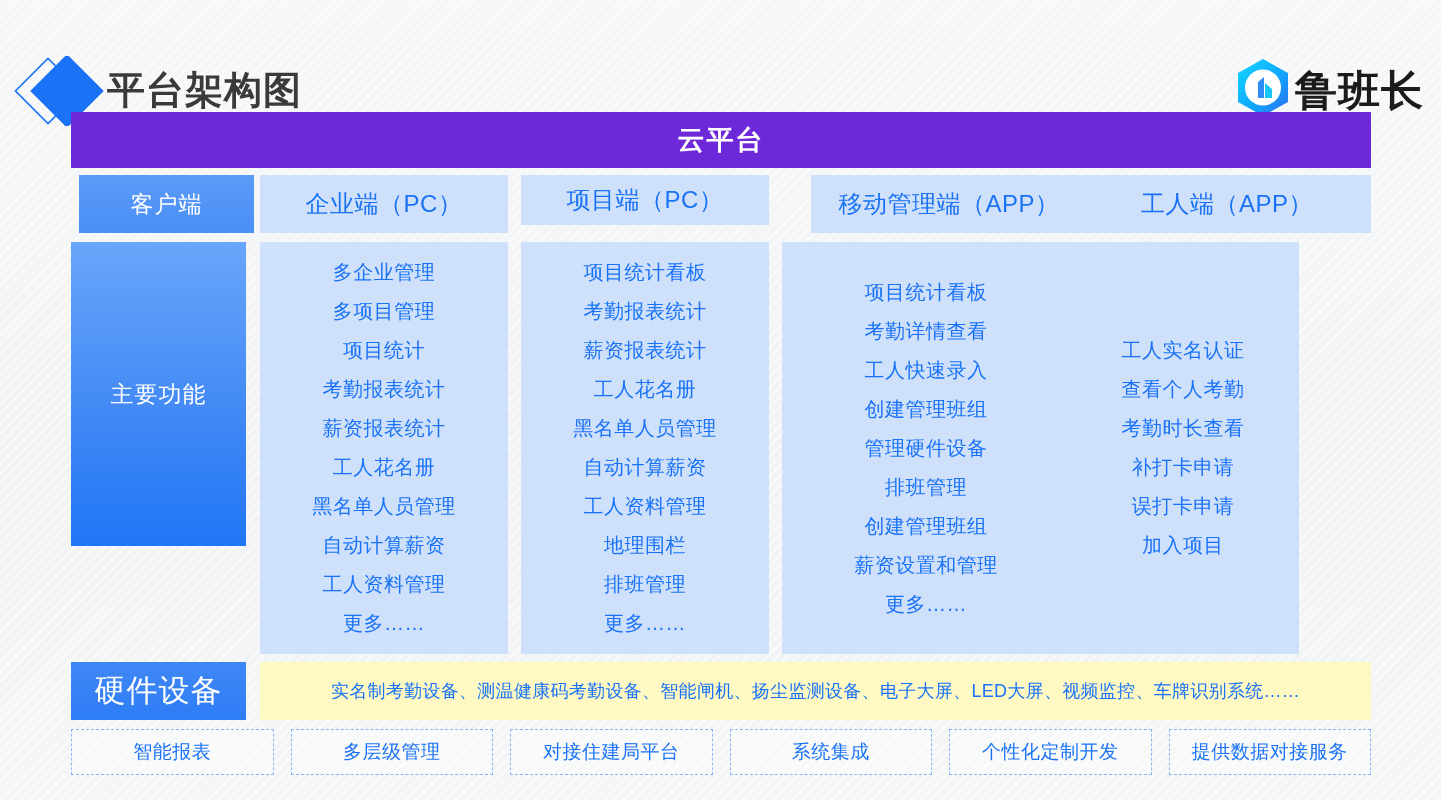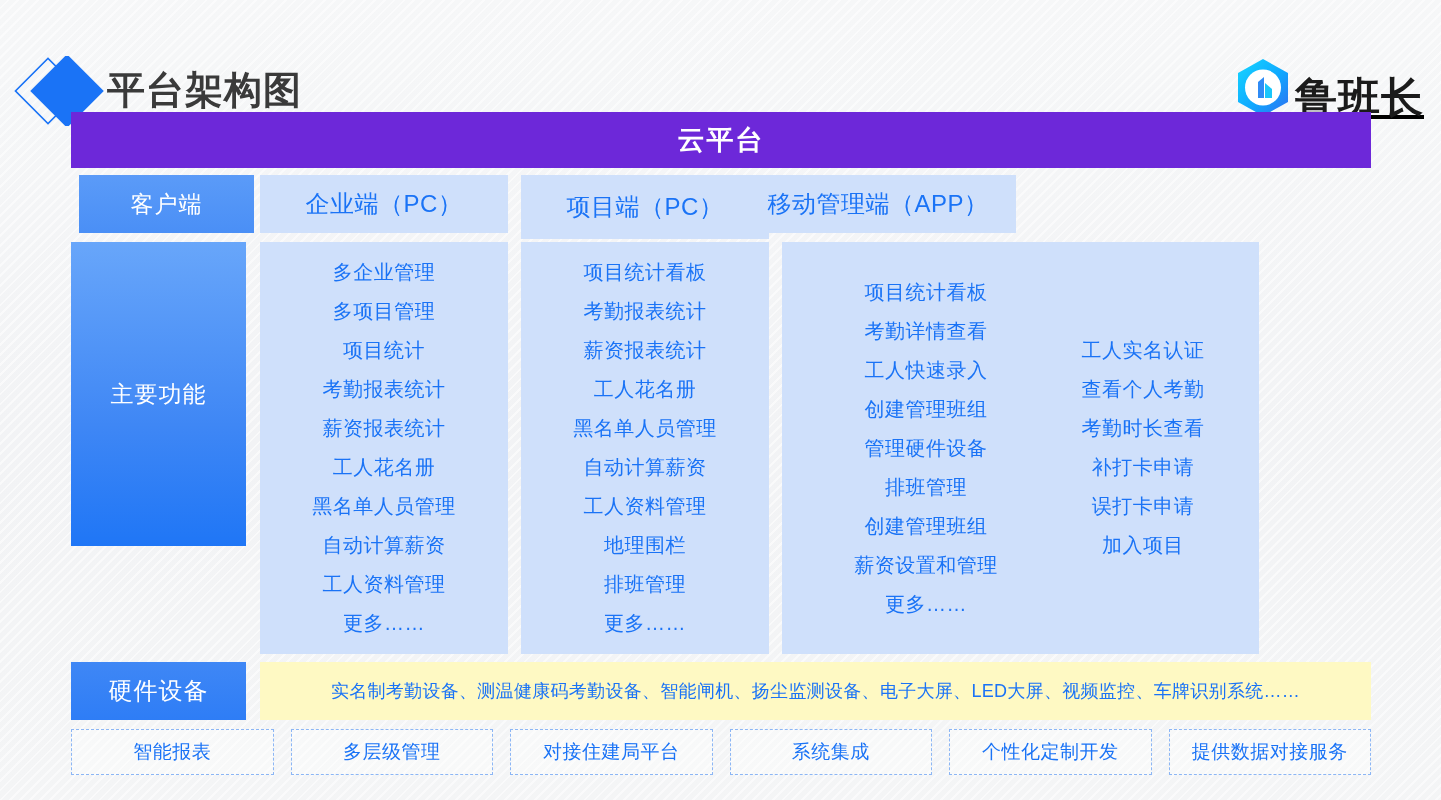--- a/index.html
+++ b/index.html
@@ -24,21 +24,21 @@
   .logo-diamond {
     position: absolute; left: 8px; top: 20px; width: 96px; height: 70px;
   }
   .page-title {
     position: absolute; left: 104px; top: 29px;
     font-size: 38px; font-weight: bold; color: #3a3a3a;
     letter-spacing: 1px; white-space: nowrap;
   }
   .brand {
     position: absolute; right: 20px; top: 20px;
-    display: flex; align-items: flex-end;  text-decoration: underline;
+    display: flex; align-items: center; 
   }
   .brand-hex { width: 64px; height: 70px; }
   .brand-name {
     font-size: 42px; font-weight: bold; color: #1b1b1b;
     letter-spacing: 1px; white-space: nowrap;
   }
 
   
   .diagram {
     position: absolute; left: 71px; top: 112px;
@@ -63,22 +63,22 @@
     font-size: 23px; letter-spacing: 1px; margin-left: 8px;
   }
   .client-cell {
     background: #cfe0fb;
     color: #1a73f6;
     display: flex; align-items: center; justify-content: center;
     font-size: 24px; letter-spacing: 0.5px; white-space: nowrap;
   }
   .cl-0 { position:absolute; left:0;    top:0; width:175px; height:58px; }
   .cl-1 { position:absolute; left:189px;top:0; width:248px; height:58px; }
-  .cl-2 { position:absolute; left:450px;top:0; width:248px; height:64px; }
-  .cl-3 { position:absolute; left:669px;top:0; width:276px; height:58px; }
+  .cl-2 { position:absolute; left:450px;top:0; width:248px; height:50px; }
+  .cl-3 { position:absolute; left:740px;top:0; width:276px; height:58px; }
   .cl-4 { position:absolute; left:1012px;top:0;width:288px; height:58px; }
 
   
   .features-row {
     position: absolute; left: 0; top: 130px; width: 1300px; height: 412px;
   }
   .features-side {
     position: absolute; left: 0; top: 0; width: 175px; height: 304px;
     background: linear-gradient(180deg, #68a6fa 0%, #3f87f5 60%, #1f76f6 100%);
     color: #ffffff;
@@ -88,38 +88,38 @@
   .feat-panel {
     position: absolute; top: 0; height: 412px;
     background: #cfe0fb;
     display: flex; flex-direction: column;
     align-items: center; justify-content: center;
     padding: 10px 6px;
   }
   .fp-1 { left: 189px;  width: 248px; }
   .fp-2 { left: 450px;  width: 248px; }
   .fp-3 { left: 711px;  width: 288px; }
-  .fp-4 { left: 956px; width: 232px; }
+  .fp-4 { left: 996px; width: 232px; }
   .feat-item {
     color: #1a73f6; font-size: 20px; line-height: 39px;
     white-space: nowrap; letter-spacing: 0.5px;
   }
   .fp-3 .feat-item { line-height: 39px; }
   .fp-4 .feat-item { line-height: 39px; }
 
   
   .hardware-row {
     position: absolute; left: 0; top: 550px; width: 1300px; height: 58px;
   }
   .hw-side {
     position: absolute; left: 0; top: 0; width: 175px; height: 58px;
     background: linear-gradient(180deg, #3f87f5 0%, #2e7df6 100%);
     color: #ffffff;
     display: flex; align-items: center; justify-content: center;
-    font-size: 24px; letter-spacing: 1px;
+    font-size: 31px; letter-spacing: 1px;
   }
   .hw-body {
     position: absolute; left: 189px; top: 0; width: 1111px; height: 58px;
     background: #fef9c3; color: #1a73f6;
     display: flex; align-items: center; justify-content: center;
     font-size: 18px; letter-spacing: 0.3px; white-space: nowrap;
   }
 
   
   .tags-row {
@@ -172,20 +172,21 @@
 
 <div class="diagram">
 
   <div class="cloud-bar">云平台</div>
 
   <div class="client-row">
     <div class="side-label cl-0">客户端</div>
     <div class="client-cell cl-1">企业端（PC）</div>
     <div class="client-cell cl-2">项目端（PC）</div>
     <div class="client-cell cl-3">移动管理端（APP）</div>
+    <div class="client-cell cl-4">工人端（APP）</div>
   </div>
 
   <div class="features-row">
     <div class="features-side">主要功能</div>
 
     <div class="feat-panel fp-1">
       <div class="feat-item">多企业管理</div>
       <div class="feat-item">多项目管理</div>
       <div class="feat-item">项目统计</div>
       <div class="feat-item">考勤报表统计</div>

